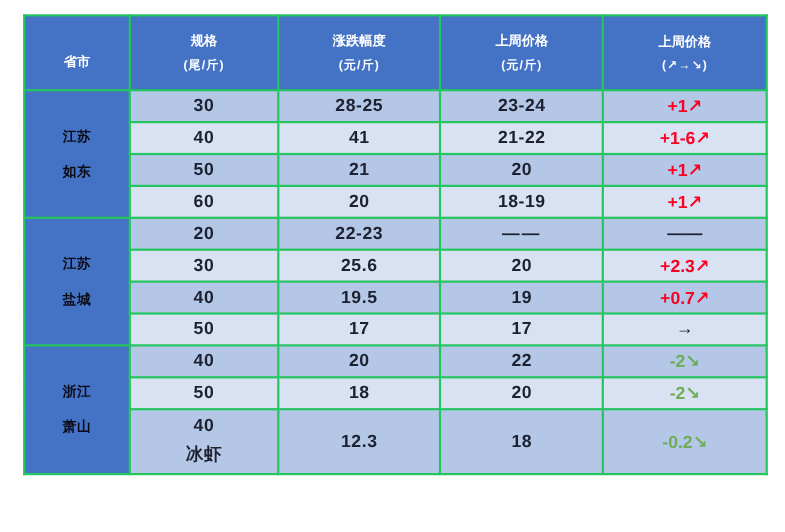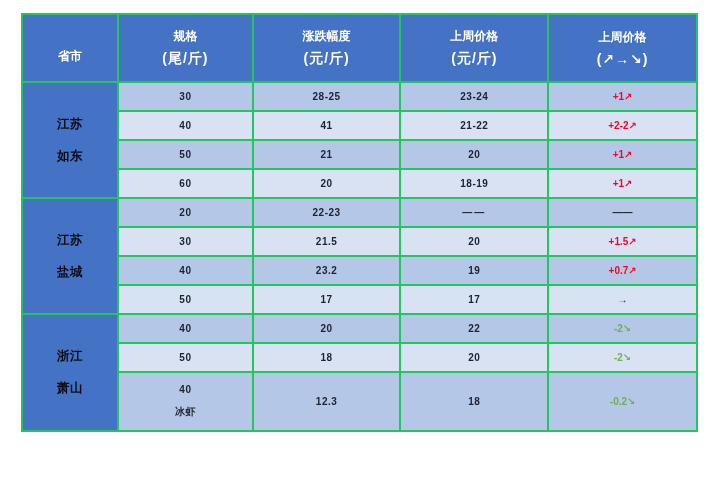--- a/index.html
+++ b/index.html
@@ -22,26 +22,26 @@
   }
   thead tr{height:57px;}
   tbody tr{height:29px;}
   tbody tr.tall{height:59px;}
   th{
     background:var(--header_bg,#4472C4);
     color:#ffffff;font-size:12px;
   }
   .th-inner{display:flex;flex-direction:column;justify-content:space-evenly;height:50px;}
   .th-single{display:flex;flex-direction:column;justify-content:center;height:50px;padding-top:16px;}
-  .h-unit{font-size:14px;letter-spacing:1px;}
+  .h-unit{font-size:11px;letter-spacing:1px;}
   tr.r-dark td{background:var(--row_dark,#B4C7E7);}
   tr.r-light td{background:var(--row_light,#D9E2F3);}
   td{
     color:var(--neutral,#1d2130);
-    font-size:10px;letter-spacing:0.5px;
+    font-size:16px;letter-spacing:0.5px;
   }
   td.region{
     background:var(--header_bg,#4472C4) !important;
     color:#0b0b14;font-size:12.5px;
   }
   .region-inner{display:flex;flex-direction:column;justify-content:center;gap:15px;}
   .two-line{display:flex;flex-direction:column;justify-content:space-evenly;height:56px;}
   td.change{letter-spacing:0;}
   .trend-up{color:var(--up,#fa0023);}
   .trend-down{color:var(--down,#6FAD58);}
@@ -104,21 +104,21 @@
         </td>
         <td>30</td>
         <td>28-25</td>
         <td>23-24</td>
         <td class="change trend-up">+1↗</td>
       </tr>
       <tr class="r-light">
         <td>40</td>
         <td>41</td>
         <td>21-22</td>
-        <td class="change trend-up">+2-2↗</td>
+        <td class="change trend-up">+1-6↗</td>
       </tr>
       <tr class="r-dark">
         <td>50</td>
         <td>21</td>
         <td>20</td>
         <td class="change trend-up">+1↗</td>
       </tr>
       <tr class="r-light">
         <td>60</td>
         <td>20</td>
@@ -133,27 +133,27 @@
             <span>盐城</span>
           </div>
         </td>
         <td>20</td>
         <td>22-23</td>
         <td class="dash">——</td>
         <td class="change dash trend-flat">——</td>
       </tr>
       <tr class="r-light">
         <td>30</td>
-        <td>21.5</td>
+        <td>25.6</td>
         <td>20</td>
-        <td class="change trend-up">+1.5↗</td>
+        <td class="change trend-up">+2.3↗</td>
       </tr>
       <tr class="r-dark">
         <td>40</td>
-        <td>23.2</td>
+        <td>19.5</td>
         <td>19</td>
         <td class="change trend-up">+0.7↗</td>
       </tr>
       <tr class="r-light">
         <td>50</td>
         <td>17</td>
         <td>17</td>
         <td class="change trend-flat">→</td>
       </tr>
 

